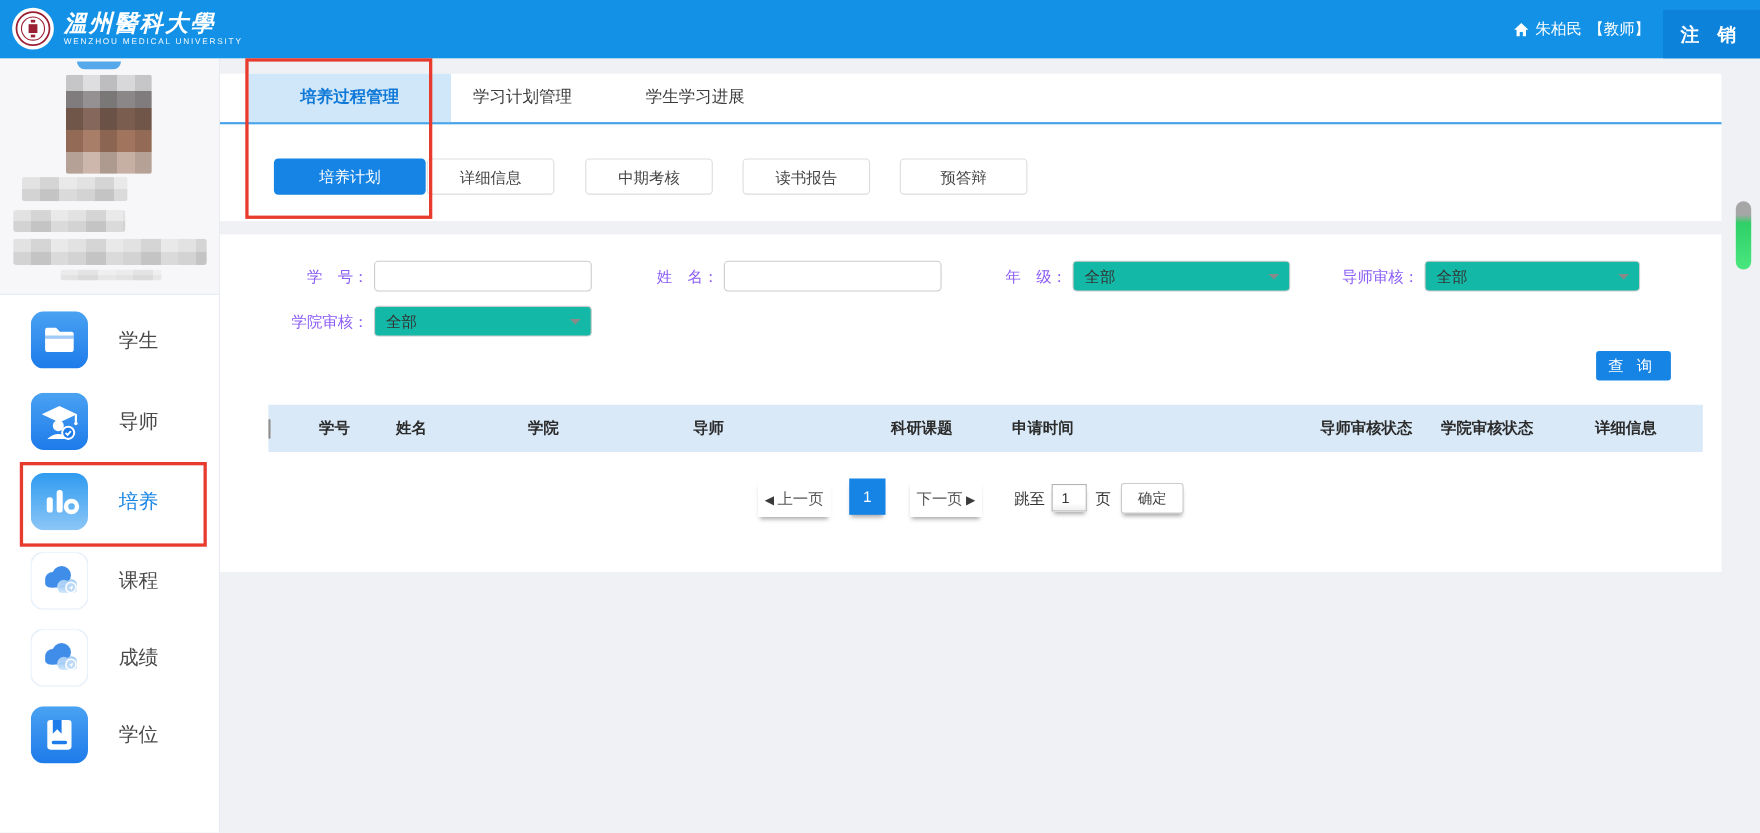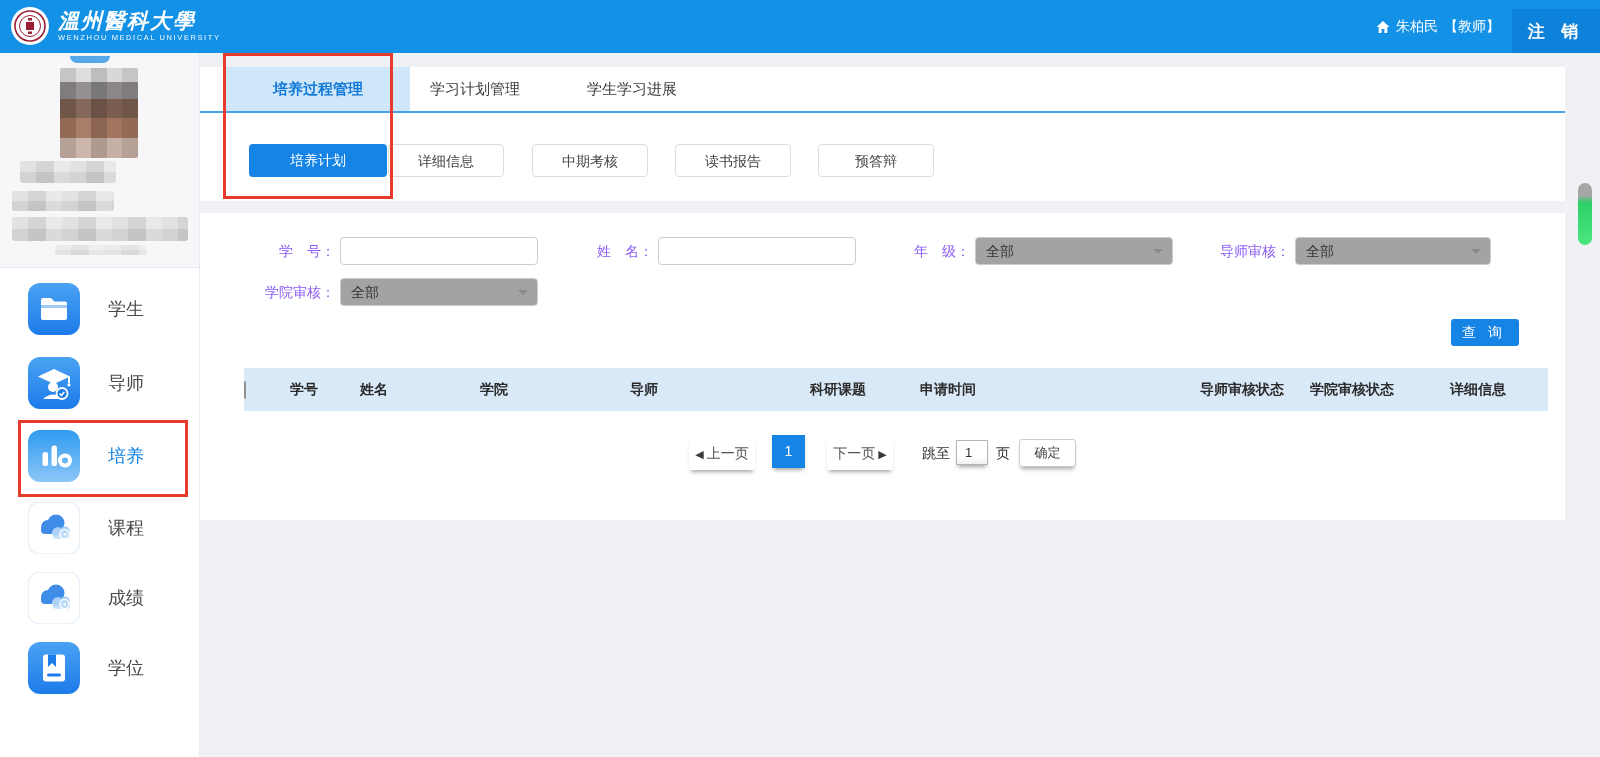--- a/index.html
+++ b/index.html
@@ -47,21 +47,21 @@
   .tab.active{background:#cfe7f9;color:#1079d8;font-weight:bold;}
   .subbtn{position:absolute;top:77px;height:33px;width:116px;line-height:33px;text-align:center;
     font-size:14px;color:#444;background:#fff;border:1px solid #ddd;border-radius:4px;box-sizing:border-box;cursor:pointer;}
   .subbtn.active{background:#1584e4;color:#fff;border:none;width:138px;}
   .panel-main{position:absolute;left:199px;top:213px;width:1366px;height:307px;background:#fff;z-index:1;}
   
   .flabel{position:absolute;width:100px;font-size:14px;color:#8b5cf6;line-height:28px;text-align:right;}
   .ftext{position:absolute;height:28px;width:198px;border:1px solid #ccc;border-radius:4px;box-sizing:border-box;
     font-size:14px;color:#333;padding:0 8px;outline:none;background:#fff;}
   .fsel{position:absolute;height:28px;width:198px;border:1px solid #ccc;border-radius:4px;box-sizing:border-box;
-    background:#a3a3a3;font-size:14px;color:#333;line-height:26px;padding-left:10px;cursor:pointer;}
+    background:#14b8a6;font-size:14px;color:#333;line-height:26px;padding-left:10px;cursor:pointer;}
   .fsel .caret{position:absolute;right:9px;top:11px;width:0;height:0;border:5px solid transparent;border-top-color:#8a8a8a;}
   .search-btn{position:absolute;left:1252px;top:106px;width:68px;height:27px;background:#1584e4;border:none;border-radius:3px;
     color:#fff;font-size:14px;letter-spacing:4px;cursor:pointer;display:flex;align-items:center;justify-content:center;padding-left:4px;}
   
   .thead{position:absolute;left:45px;top:155px;width:1304px;height:43px;background:#d9e9f7;display:flex;align-items:center;}
   .th{font-size:14px;font-weight:bold;color:#2b2b2b;text-align:left;box-sizing:border-box;}
   .cb{width:15px;height:15px;background:#fff;border:1px solid #8f8f8f;border-radius:2px;margin:0 auto;cursor:pointer;}
   
   .pg{position:absolute;font-size:14px;color:#555;top:224px;height:33px;line-height:33px;cursor:pointer;}
   .pg .arrow{color:#3a3a3a;font-size:11px;}

